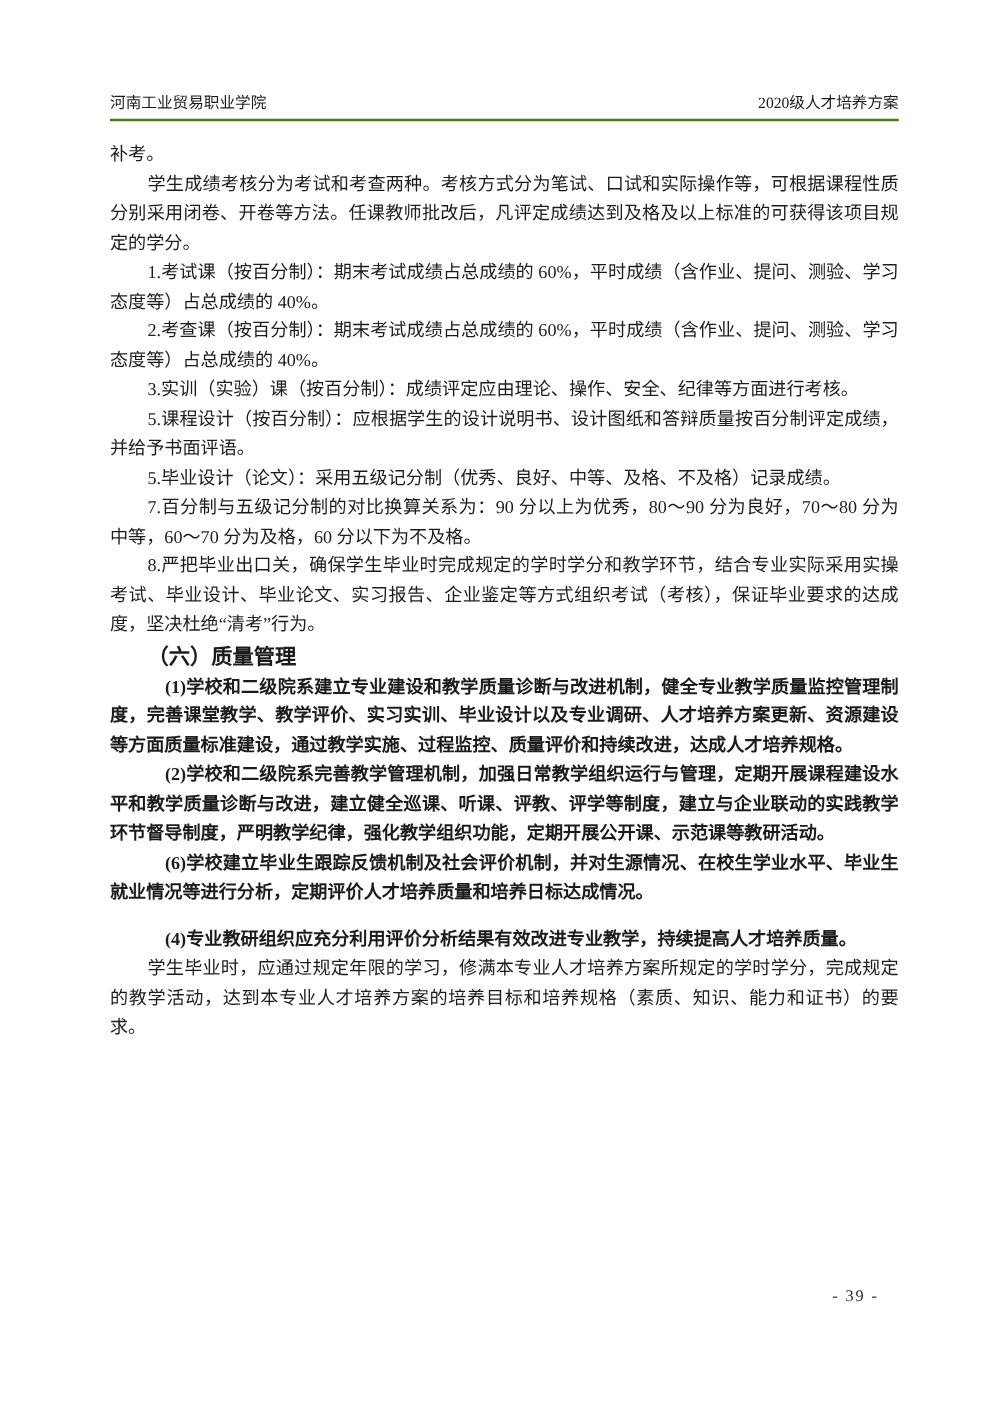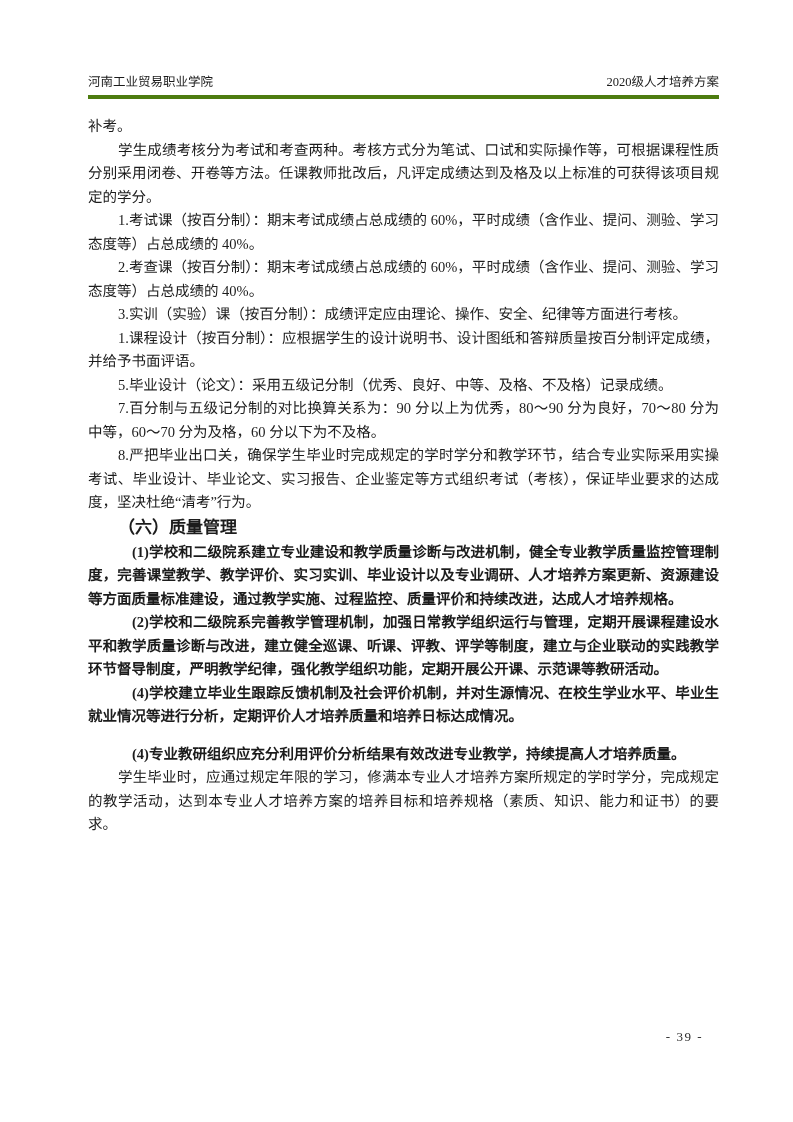--- a/index.html
+++ b/index.html
@@ -15,21 +15,21 @@
     color: #1c1c1c;
     overflow: hidden;
   }
   .doc-header {
     display: flex;
     justify-content: space-between;
     align-items: center;
     font-size: 12.5px;
     line-height: 16px;
     padding-bottom: 5px;
-    border-bottom: 4px solid #4d7c0f;
+    border-bottom: 2px solid #4d7c0f;
     color: #1a1a1a;
   }
   .doc-body {
     margin-top: 16px;
     font-size: 14.5px;
     line-height: 23.5px;
     text-align: justify;
   }
   .doc-body p { margin: 0; }
   .plain  { text-indent: 0; }
@@ -63,27 +63,27 @@
     <span>河南工业贸易职业学院</span>
     <span>2020级人才培养方案</span>
   </div>
 
   <div class="doc-body">
     <p class="plain">补考。</p>
     <p class="indent">学生成绩考核分为考试和考查两种。考核方式分为笔试、口试和实际操作等，可根据课程性质分别采用闭卷、开卷等方法。任课教师批改后，凡评定成绩达到及格及以上标准的可获得该项目规定的学分。</p>
     <p class="indent">1.考试课（按百分制）：期末考试成绩占总成绩的 60%，平时成绩（含作业、提问、测验、学习态度等）占总成绩的 40%。</p>
     <p class="indent">2.考查课（按百分制）：期末考试成绩占总成绩的 60%，平时成绩（含作业、提问、测验、学习态度等）占总成绩的 40%。</p>
     <p class="indent">3.实训（实验）课（按百分制）：成绩评定应由理论、操作、安全、纪律等方面进行考核。</p>
-    <p class="indent">1.课程设计（按百分制）：应根据学生的设计说明书、设计图纸和答辩质量按百分制评定成绩，并给予书面评语。</p>
+    <p class="indent">5.课程设计（按百分制）：应根据学生的设计说明书、设计图纸和答辩质量按百分制评定成绩，并给予书面评语。</p>
     <p class="indent">5.毕业设计（论文）：采用五级记分制（优秀、良好、中等、及格、不及格）记录成绩。</p>
     <p class="indent">7.百分制与五级记分制的对比换算关系为：90 分以上为优秀，80～90 分为良好，70～80 分为中等，60～70 分为及格，60 分以下为不及格。</p>
     <p class="indent">8.严把毕业出口关，确保学生毕业时完成规定的学时学分和教学环节，结合专业实际采用实操考试、毕业设计、毕业论文、实习报告、企业鉴定等方式组织考试（考核），保证毕业要求的达成度，坚决杜绝“清考”行为。</p>
     <p class="heading h-six">（六）质量管理</p>
     <p class="sub">(1)学校和二级院系建立专业建设和教学质量诊断与改进机制，健全专业教学质量监控管理制度，完善课堂教学、教学评价、实习实训、毕业设计以及专业调研、人才培养方案更新、资源建设等方面质量标准建设，通过教学实施、过程监控、质量评价和持续改进，达成人才培养规格。</p>
     <p class="sub">(2)学校和二级院系完善教学管理机制，加强日常教学组织运行与管理，定期开展课程建设水平和教学质量诊断与改进，建立健全巡课、听课、评教、评学等制度，建立与企业联动的实践教学环节督导制度，严明教学纪律，强化教学组织功能，定期开展公开课、示范课等教研活动。</p>
-    <p class="sub">(4)学校建立毕业生跟踪反馈机制及社会评价机制，并对生源情况、在校生学业水平、毕业生就业情况等进行分析，定期评价人才培养质量和培养日标达成情况。</p>
+    <p class="sub">(6)学校建立毕业生跟踪反馈机制及社会评价机制，并对生源情况、在校生学业水平、毕业生就业情况等进行分析，定期评价人才培养质量和培养日标达成情况。</p>
     <p class="sub gap-top">(4)专业教研组织应充分利用评价分析结果有效改进专业教学，持续提高人才培养质量。</p>
     <p class="indent">学生毕业时，应通过规定年限的学习，修满本专业人才培养方案所规定的学时学分，完成规定的教学活动，达到本专业人才培养方案的培养目标和培养规格（素质、知识、能力和证书）的要求。</p>
   </div>
 
   <div class="page-number">- 39 -</div>
 
 </div>
 
 </body></html>

